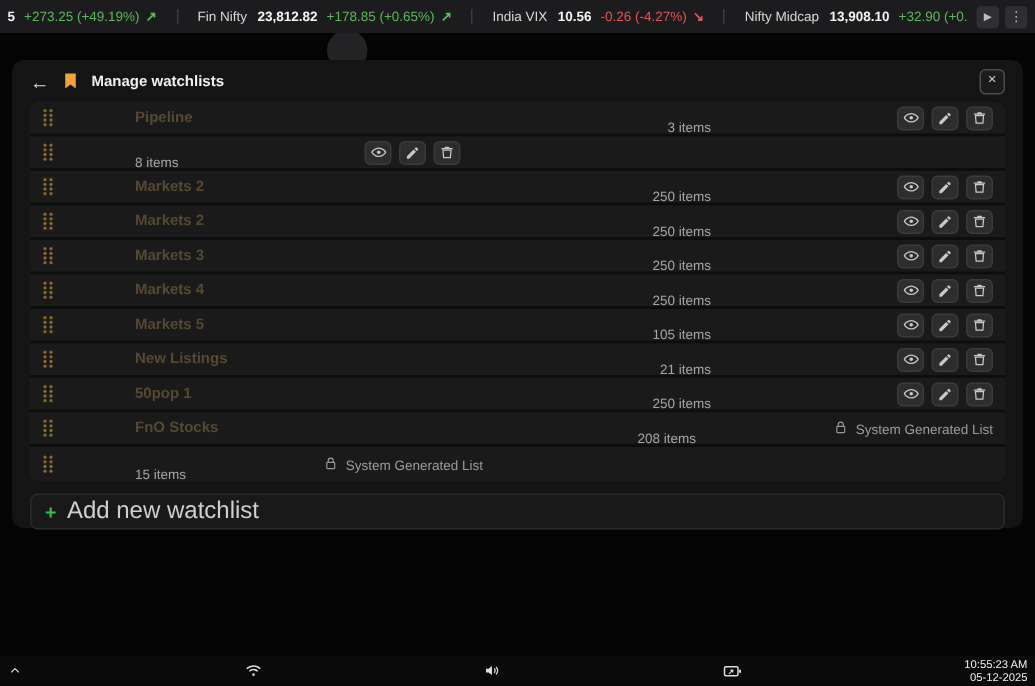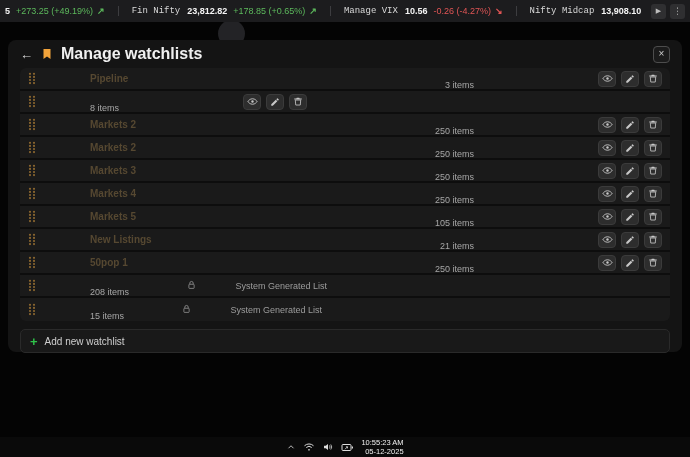--- a/index.html
+++ b/index.html
@@ -4,64 +4,64 @@
 <style>
   html,body{margin:0;padding:0;background:#000;}
   .screen{position:relative;width:690px;height:457px;background:#040404;overflow:hidden;
           font-family:"Liberation Sans",sans-serif;-webkit-font-smoothing:antialiased;}
 
   
   .ticker{position:absolute;top:0;left:0;right:0;height:22px;background:#1c1c1e;
           display:flex;align-items:center;padding:0 5px;z-index:3;}
   .ticker-items{display:flex;align-items:center;flex:1;min-width:0;overflow:hidden;white-space:nowrap;font-size:9px;}
   .tk-item{display:flex;align-items:center;flex:0 0 auto;cursor:pointer;}
-  .tk-name{color:#d9d9d9;margin-right:7px;font-family:Liberation Mono, monospace;}
+  .tk-name{color:#d9d9d9;margin-right:7px;}
   .tk-val{color:#f4f4f4;font-weight:bold;margin-right:6px;}
   .tk-chg{margin-right:4px;}
   .tk-arrow{font-size:9px;font-weight:bold;}
   .green{color:#5cb85c;} .red{color:#e15555;}
   .tk-sep{width:1px;height:10px;background:#3d3d40;margin:0 13px;flex:0 0 auto;}
   .ticker-controls{display:flex;gap:4px;margin-left:6px;flex:0 0 auto;}
   .tk-btn{width:15px;height:15px;background:#2f2f31;border:none;border-radius:3px;color:#bdbdbd;
           font-size:7px;display:flex;align-items:center;justify-content:center;padding:0;cursor:pointer;}
   .tk-btn.more{font-size:9px;}
 
   .notch{position:absolute;left:218px;top:20px;width:27px;height:27px;border-radius:50%;background:#232326;z-index:1;}
 
   
   .modal{position:absolute;left:8px;top:40px;width:674px;height:312px;background:#141414;
          border-radius:8px;padding:0 12px;box-sizing:border-box;z-index:2;}
   .modal-header{height:28px;display:flex;align-items:center;gap:8px;}
   .back{background:none;border:none;color:#dcdcdc;font-size:13px;line-height:1;padding:0;cursor:pointer;}
   .bm{display:flex;align-items:center;}
-  .title{color:#f0f0f0;font-size:16px;font-weight:bold;}
+  .title{color:#f0f0f0;font-size:10px;font-weight:bold;}
   .close{margin-left:auto;width:17px;height:17px;background:#1b1b1b;border:1px solid #4d4d4d;border-radius:4px;
          color:#cccccc;font-size:10px;line-height:1;display:flex;align-items:center;justify-content:center;padding:0;cursor:pointer;}
 
   .list{border-radius:6px;overflow:hidden;}
   .row{height:23px;background:#1a1a1a;display:flex;align-items:center;padding:0 8px;
        border-bottom:2px solid #0d0d0d;box-sizing:border-box;gap:44px;}
   .row:last-child{border-bottom:none;}
   .handle{display:flex;margin-right:10px;cursor:grab;}
   .wl-name{color:#564831;font-size:10px;font-weight:bold;flex:1;overflow:hidden;white-space:nowrap;}
   .wl-count{color:#a6a6a6;font-size:9px;margin-right:14px;margin-top:12px;}
   .row-actions{display:flex;gap:5px;width:130px;justify-content:flex-end;}
   .icon-btn{width:18px;height:16px;background:#2d2d2d;border:1px solid #3b3b3b;border-radius:4px;
             display:flex;align-items:center;justify-content:center;padding:0;cursor:pointer;}
-  .row-system{display:flex;align-items:center;gap:5px;width:140px;justify-content:space-between;
+  .row-system{display:flex;align-items:center;gap:5px;width:140px;justify-content:flex-end;
               color:#9c9c9c;font-size:9px;white-space:nowrap;}
 
   .addbar{margin-top:8px;height:22px;border:1px solid #2a2a2a;background:#191919;border-radius:5px;
           display:flex;align-items:center;padding:0 9px;gap:7px;cursor:pointer;}
   .plus{color:#2fc24a;font-size:13px;font-weight:bold;line-height:1;}
-  .add-label{color:#cfcfcf;font-size:10px;text-align:right;}
+  .add-label{color:#cfcfcf;font-size:16px;text-align:right;}
 
   
   .taskbar{position:absolute;left:0;right:0;bottom:0;height:20px;background:#0a0a0a;
-           display:flex;align-items:center;justify-content:center;padding:0 5px;gap:7px;z-index:3;}
+           display:flex;align-items:center;justify-content:space-between;padding:0 5px;gap:7px;z-index:3;}
   .tray-ic{display:flex;align-items:center;cursor:pointer;}
   .clock{color:#f0f0f0;font-size:7.5px;line-height:9px;text-align:right;cursor:pointer;}
 </style>
 </head>
 <body>
 
 <div class="screen">
 
   <div class="ticker">
     <div class="ticker-items" id="ticker-items">
@@ -75,21 +75,21 @@
 
   <div class="tk-item">
     <span class="tk-name">Fin Nifty</span>
     <span class="tk-val">23,812.82</span>
     <span class="tk-chg green">+178.85 (+0.65%)</span>
     <span class="tk-arrow green">↗</span>
     <span class="tk-sep"></span>
   </div>
 
   <div class="tk-item">
-    <span class="tk-name">Manage VIX</span>
+    <span class="tk-name">India VIX</span>
     <span class="tk-val">10.56</span>
     <span class="tk-chg red">-0.26 (-4.27%)</span>
     <span class="tk-arrow red">↘</span>
     <span class="tk-sep"></span>
   </div>
 
   <div class="tk-item">
     <span class="tk-name">Nifty Midcap</span>
     <span class="tk-val">13,908.10</span>
     <span class="tk-chg green">+32.90 (+0.24%)</span>
@@ -482,20 +482,21 @@
                 <circle cx="6" cy="1.8" r="1.1"></circle>
                 <circle cx="2" cy="4.9" r="1.1"></circle>
                 <circle cx="6" cy="4.9" r="1.1"></circle>
                 <circle cx="2" cy="8" r="1.1"></circle>
                 <circle cx="6" cy="8" r="1.1"></circle>
                 <circle cx="2" cy="11.1" r="1.1"></circle>
                 <circle cx="6" cy="11.1" r="1.1"></circle>
               </g>
             </svg>
     </span>
+    <span class="wl-name">FnO Stocks</span>
     <span class="wl-count">208 items</span>
 
     <span class="row-system">
       <span class="lock">
         <svg width="9" height="10" viewBox="0 0 24 24">
                 <path d="M7.5 10V7a4.5 4.5 0 019 0v3" fill="none" stroke="#9c9c9c" stroke-width="2"></path>
                 <rect x="5" y="10" width="14" height="11" rx="1.5" fill="none" stroke="#9c9c9c" stroke-width="2"></rect>
               </svg>
       </span>
       <span>System Generated List</span>

